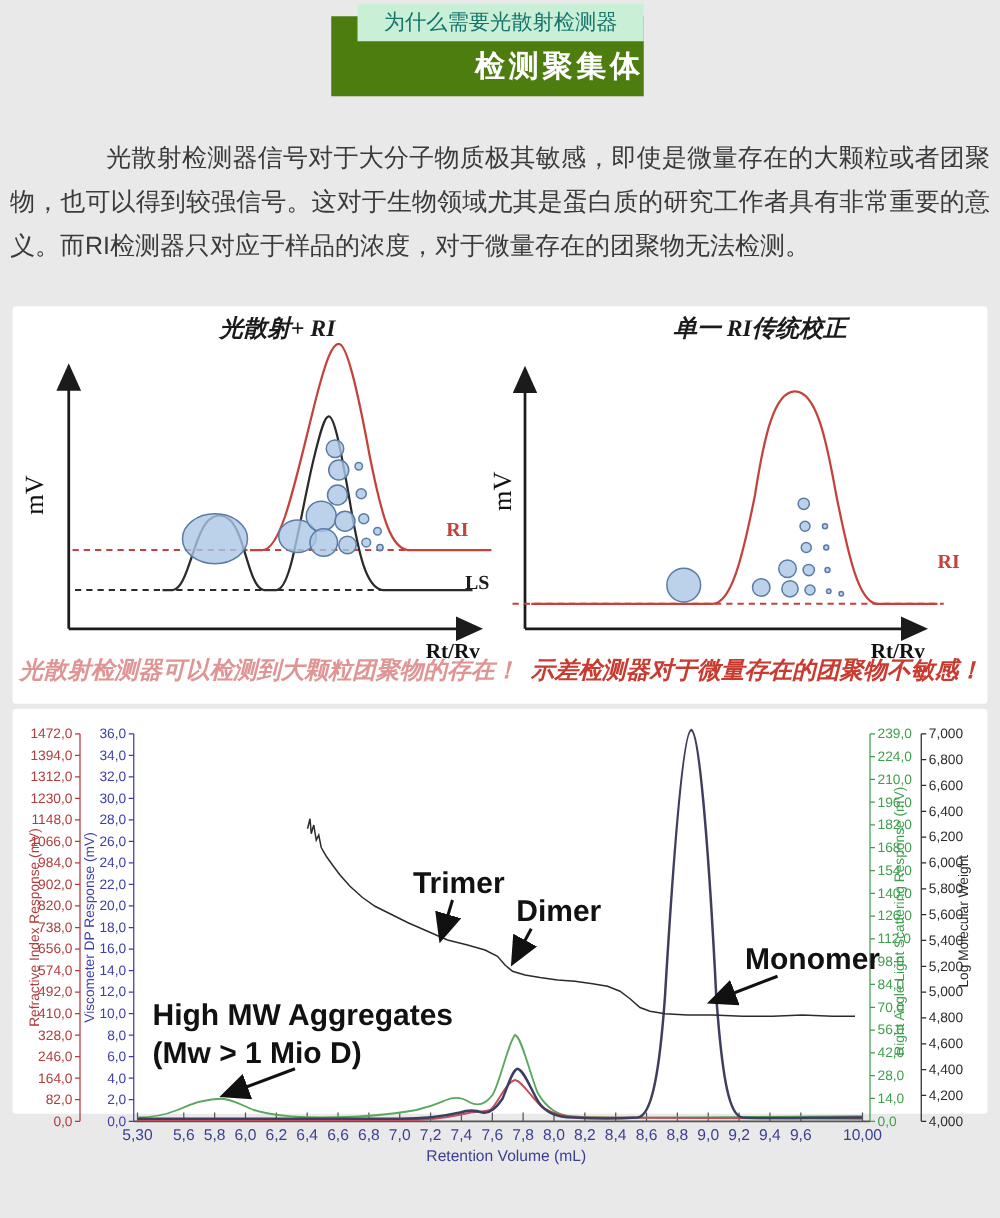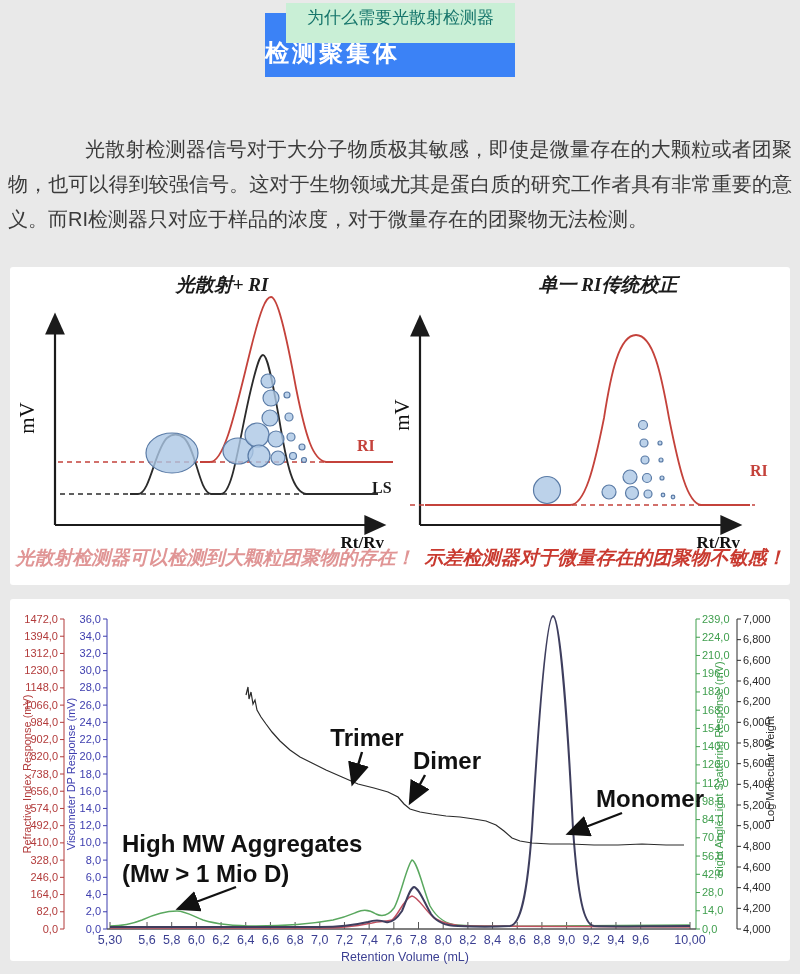--- a/index.html
+++ b/index.html
@@ -1,26 +1,26 @@
 <!DOCTYPE html>
 <html><head>
 <meta charset="utf-8">
 <style>
   html,body{margin:0;padding:0;}
   body{width:800px;height:974px;background:#e9e9e9;font-family:"Liberation Sans",sans-serif;overflow:hidden;}
   .header{position:relative;height:88px;}
-  .tag{position:absolute;left:286px;top:3px;width:229px;height:40px;background:#c9efd6;color:#16756b;
+  .tag{position:absolute;left:286px;top:3px;width:229px;height:30px;background:#c9efd6;color:#16756b;
        font-size:17px;line-height:30px;text-align:center;z-index:2;}
-  .title-box{position:absolute;left:265px;top:13px;width:250px;height:64px;background:#3b82f6;
-       display:flex;align-items:flex-end;justify-content:flex-start;}
+  .title-box{position:absolute;left:265px;top:13px;width:250px;height:64px;background:#4d7c0f;
+       display:flex;align-items:flex-end;justify-content:flex-end;}
   .title-box span{color:#ffffff;font-size:24px;font-weight:bold;letter-spacing:3px;padding-bottom:8px;}
-  .intro{margin:44px 8px 0 8px;font-size:20px;line-height:35px;color:#3b3b3b;text-align:justify;text-indent:77px;}
+  .intro{margin:22px 8px 0 8px;font-size:20px;line-height:35px;color:#3b3b3b;text-align:justify;text-indent:77px;}
   .card{background:#ffffff;margin:0 10px;border-radius:3px;}
   #card1{margin-top:30px;height:318px;text-align:right;}
-  #card2{margin-top:14px;height:362px;}
+  #card2{margin-top:4px;height:324px;}
   svg{display:block;}
   .ptitle{font-family:"Liberation Serif",serif;font-style:italic;font-weight:bold;font-size:19px;fill:#1b1b1b;}
   .axlab{font-family:"Liberation Serif",serif;font-size:21px;fill:#111;}
   .xlab{font-family:"Liberation Serif",serif;font-weight:bold;font-size:17px;fill:#111;}
   .linelab{font-family:"Liberation Serif",serif;font-weight:bold;font-size:16px;}
   .cap{font-family:"Liberation Serif",serif;font-style:italic;font-weight:bold;font-size:19px;}
   .tk{font-size:11px;}
   .tk2{font-size:12.5px;}
   .rotlab{font-size:11px;}
   .anno{font-weight:bold;font-size:24px;fill:#111;}

